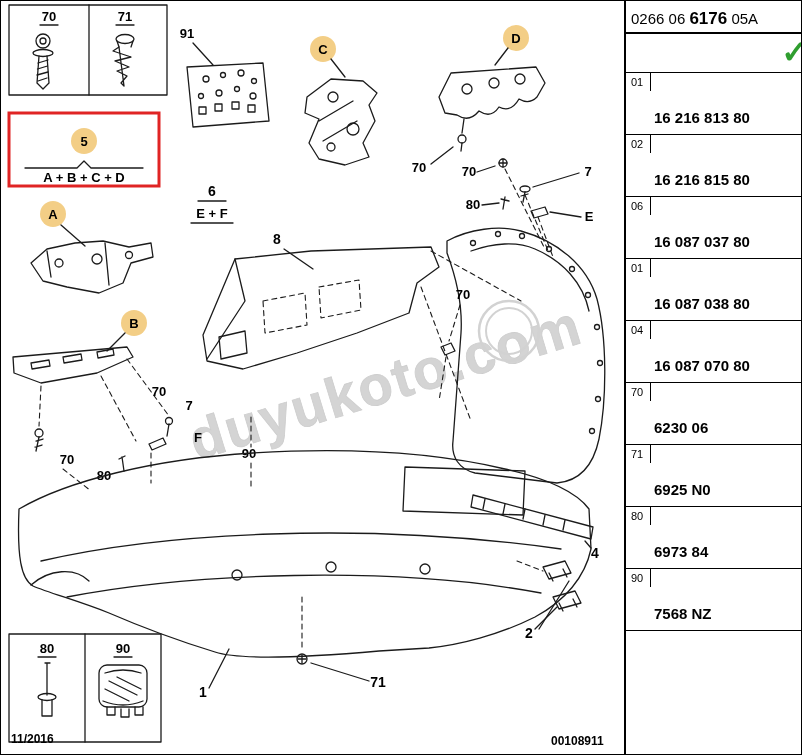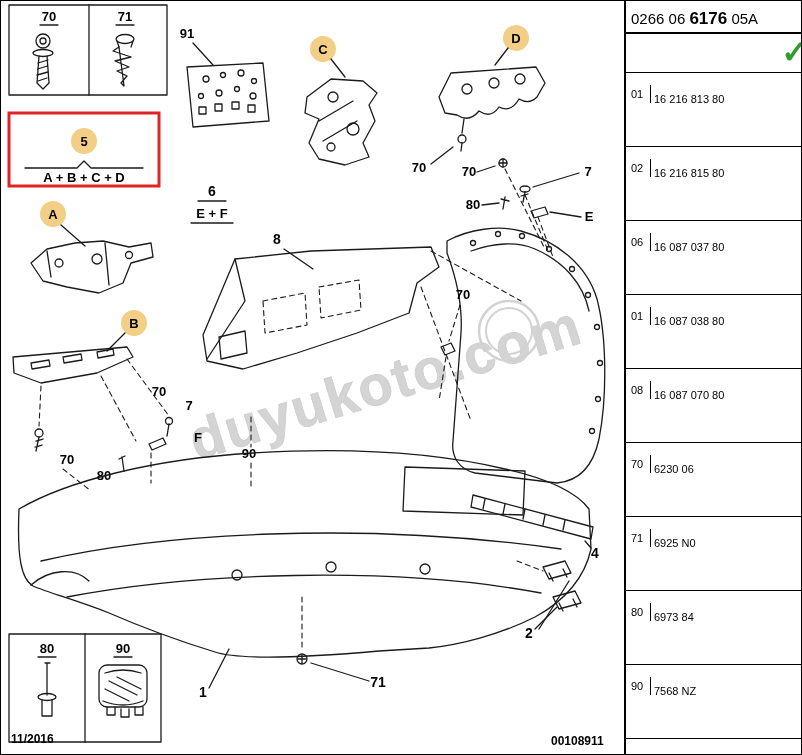--- a/index.html
+++ b/index.html
@@ -23,24 +23,24 @@
     position:absolute; left:623px; top:0; width:179px; height:755px;
     border-left:2px solid #000; box-sizing:border-box; background:#fff; overflow:hidden;
   }
   .rp-header {
     height:33px; box-sizing:border-box; border-bottom:2px solid #000;
     font-size:15px; padding:8px 4px 0 5px; white-space:nowrap; overflow:hidden;
   }
   .rp-header .b17 { font-size:17px; font-weight:bold; }
   .rp-checkrow { height:39px; box-sizing:border-box; border-bottom:1px solid #000; position:relative; overflow:hidden; }
   .check { position:absolute; right:-5px; top:2px; color:#2F9E2F; font-size:32px; font-weight:bold; line-height:32px; }
-  .prow { height:62px; box-sizing:border-box; border-bottom:1px solid #000; position:relative; background:#fff;margin-top:12px; }
+  .prow { height:62px; box-sizing:border-box; border-bottom:1px solid #000; position:relative; background:#fff; }
   .prow::before { content:""; position:absolute; left:24px; top:0; width:1px; height:18px; background:#000; }
   .prow .pref { position:absolute; left:5px; top:3px; font-size:11px; }
-  .prow .pnum { position:absolute; left:28px; top:8px; font-size:11px; font-weight:normal; white-space:nowrap; }
+  .prow .pnum { position:absolute; left:28px; top:36px; font-size:15px; font-weight:bold; white-space:nowrap; }
   .prow.hl { background:#F2D28E; }
 </style>
 </head>
 <body>
 
 <div id="page">
 
   <div id="diagram">
     <svg viewBox="0 0 623 755" width="623" height="755">
 
@@ -343,21 +343,21 @@
       </div>
       <div class="prow">
         <div class="pref">06</div>
         <div class="pnum">16 087 037 80</div>
       </div>
       <div class="prow">
         <div class="pref">01</div>
         <div class="pnum">16 087 038 80</div>
       </div>
       <div class="prow">
-        <div class="pref">08</div>
+        <div class="pref">04</div>
         <div class="pnum">16 087 070 80</div>
       </div>
       <div class="prow">
         <div class="pref">70</div>
         <div class="pnum">6230 06</div>
       </div>
       <div class="prow">
         <div class="pref">71</div>
         <div class="pnum">6925 N0</div>
       </div>

